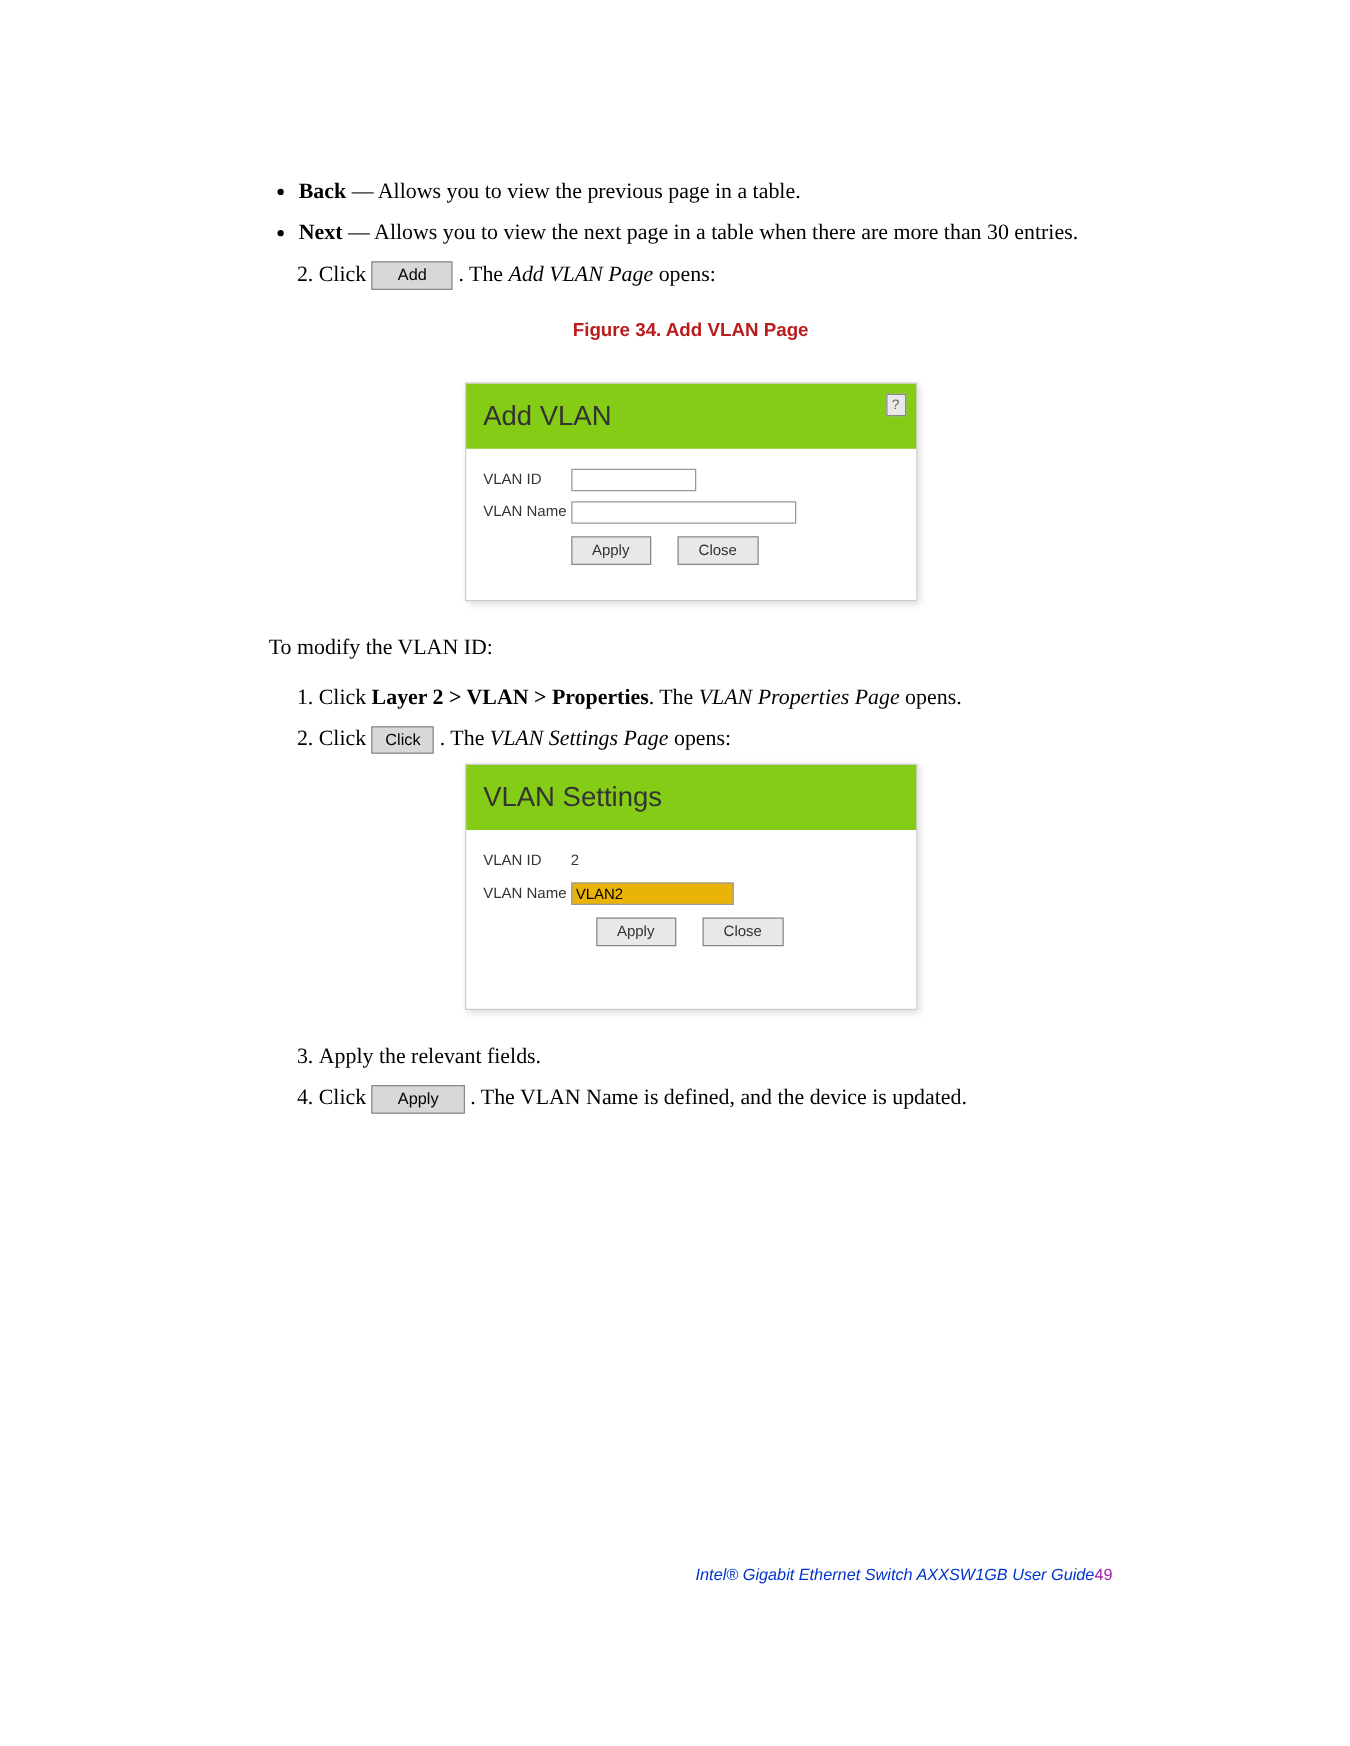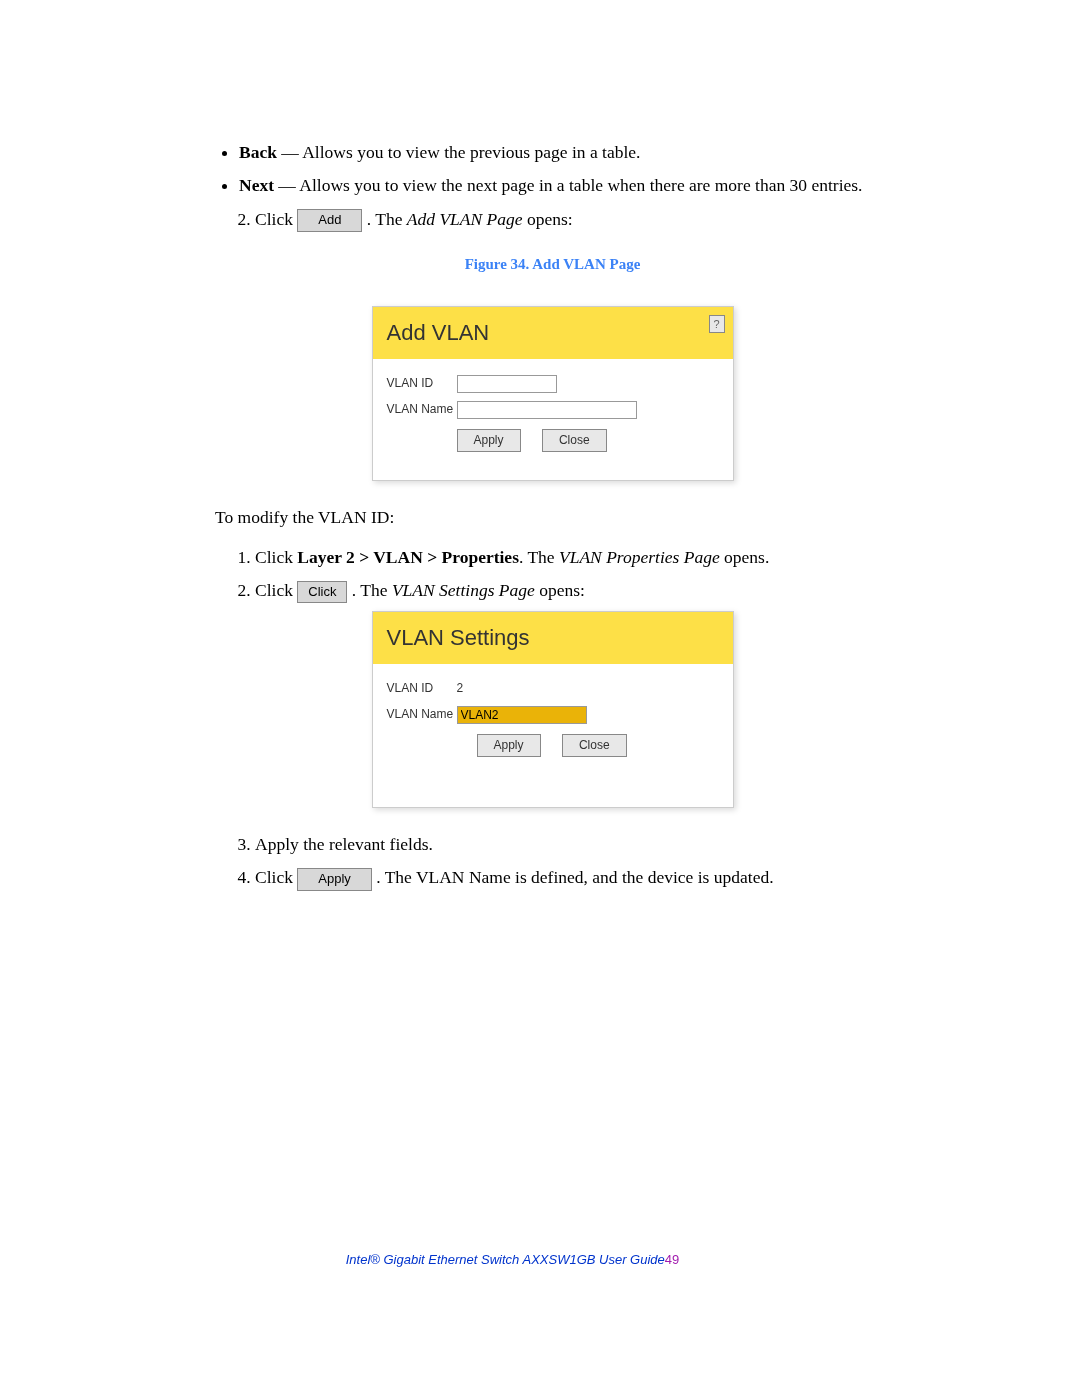--- a/index.html
+++ b/index.html
@@ -31,22 +31,22 @@
   ol.steps {
     margin: 0 0 8px 0;
     padding-left: 40px;
   }
   ol.steps li {
     margin-bottom: 8px;
   }
   .bold { font-weight: bold; }
   .italic { font-style: italic; }
   .figure-caption {
-    color: #3b82f6;
-    font-family: Liberation Serif, serif;
+    color: #b91c1c;
+    font-family: Liberation Sans, sans-serif;
     font-size: 15px;
     font-weight: bold;
     text-align: center;
     margin: 22px 0 30px 0;
   }
   .inline-btn {
     display: inline-block;
     background: #d8d8d8;
     border: 1px solid #888;
     font-family: Arial, Helvetica, sans-serif;
@@ -58,21 +58,21 @@
     padding: 1px 10px;
   }
   .screenshot {
     width: 360px;
     margin: 0 auto 24px auto;
     border: 1px solid #ccc;
     box-shadow: 2px 2px 6px rgba(0,0,0,0.15);
     background: #fff;
   }
   .ss-header {
-    background: #fde047;
+    background: #84cc16;
     padding: 10px 14px 10px 14px;
     position: relative;
   }
   .ss-title {
     font-family: Arial, Helvetica, sans-serif;
     font-size: 22px;
     color: #333;
   }
   .ss-help {
     position: absolute;
@@ -139,21 +139,21 @@
   }
   .para {
     margin: 14px 0;
   }
   .footer {
     position: absolute;
     bottom: 58px;
     left: 135px;
     right: 190px;
     display: flex;
-    justify-content: center;
+    justify-content: flex-end;
     font-family: Arial, Helvetica, sans-serif;
     font-size: 13px;
     font-style: italic;
     color: #0033cc;
   }
   .footer-page {
     color: #a21caf;
     font-style: normal;
   }
 </style>

